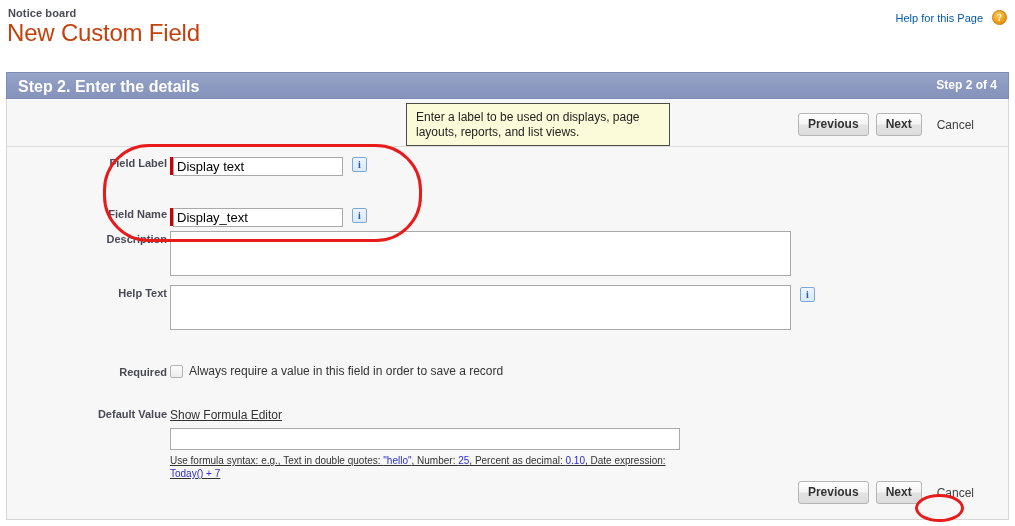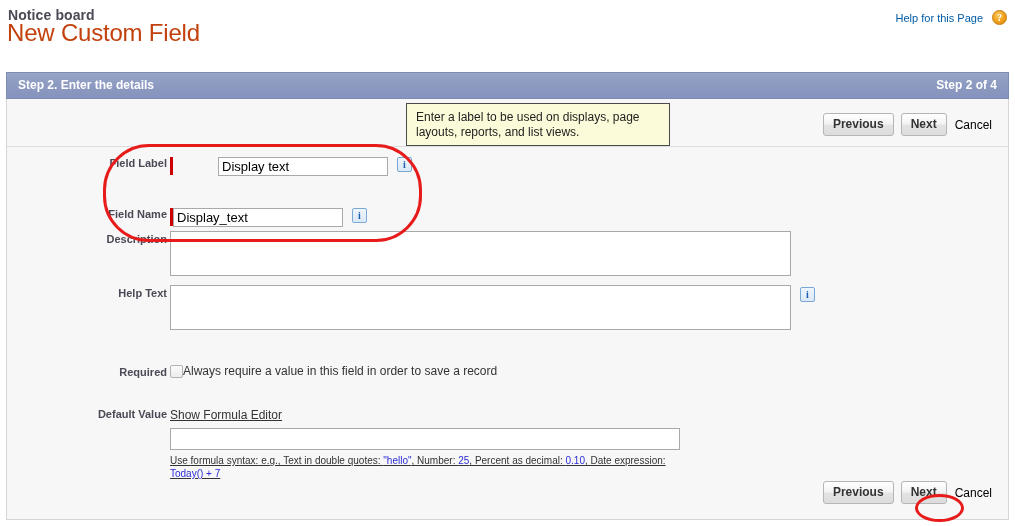--- a/index.html
+++ b/index.html
@@ -20,21 +20,21 @@
   
   .page-header {
     position: absolute;
     left: 0; top: 0;
     width: 1015px;
     height: 68px;
   }
   .breadcrumb {
     position: absolute;
     left: 8px; top: 7px;
-    font-size: 14px;
+    font-size: 11px;
     font-weight: bold;
     color: #4a4a56;
     letter-spacing: 0.1px;
   }
   .page-title {
     position: absolute;
     left: 7px; top: 19px;
     font-size: 24px;
     font-weight: normal;
     color: #c2410c;
@@ -75,21 +75,21 @@
     width: 1003px;
     height: 27px;
     background: linear-gradient(to bottom, #98a5c8 0%, #8c9ac1 50%, #8694bd 100%);
     border: 1px solid #7d8cb5;
     box-sizing: border-box;
   }
   .step-band-left {
     position: absolute;
     left: 11px; top: 5px;
     color: #ffffff;
-    font-size: 12px;
+    font-size: 16px;
     font-weight: bold;
   }
   .step-band-right {
     position: absolute;
     right: 11px; top: 5px;
     color: #ffffff;
     font-size: 12px;
     font-weight: bold;
   }
 
@@ -99,45 +99,45 @@
     left: 6px; top: 99px;
     width: 1003px;
     height: 421px;
     background: #f7f7f7;
     border: 1px solid #d6d6d6;
     border-top: none;
     box-sizing: border-box;
   }
   .button-row {
     position: absolute;
-    right: 16px;
+    right: 34px;
     display: flex;
     align-items: center;
     gap: 7px;
   }
   .button-row.top { top: 14px; }
   .button-row.bottom { bottom: 15px; }
   .btn {
     font-family: "Liberation Sans", sans-serif;
     font-size: 12px;
     font-weight: bold;
     color: #333333;
     background: linear-gradient(to bottom, #ffffff 0%, #f3f3f3 48%, #e4e4e4 52%, #dcdcdc 100%);
     border: 1px solid #b5b5b5;
     border-radius: 3px;
     padding: 3px 9px 4px 9px;
     cursor: pointer;
     line-height: 14px;
   }
   .cancel-link {
     font-size: 12px;
-    color: #000000;
+    color: #404040;
     text-decoration: none;
     cursor: pointer;
-    margin-left: 1px;
+    margin-left: 8px;
   }
 
   .row-divider {
     position: absolute;
     left: 0; top: 47px;
     width: 100%;
     height: 1px;
     background: #dddddd;
   }
 
@@ -209,20 +209,21 @@
     border: 1px solid #b3b3b3;
     background: linear-gradient(to bottom, #fbfbfb 0%, #ececec 100%);
     border-radius: 2px;
     display: inline-block;
     cursor: pointer;
     flex: 0 0 auto;
   }
   .checkbox-label {
     font-size: 12px;
     color: #333333;
+    margin-left: 6px;
     line-height: 14px;
   }
 
   .formula-link {
     font-size: 12px;
     color: #333333;
     text-decoration: underline;
     cursor: pointer;
   }
   .hint-text {
@@ -302,21 +303,21 @@
     <button class="btn">Previous</button>
     <button class="btn">Next</button>
     <a class="cancel-link">Cancel</a>
   </div>
 
   <div class="row-divider"></div>
 
   <div class="frow" style="left:0; top:58px;">
     <span class="flabel">Field Label</span>
     <span class="req-mark"></span>
-    <input class="text-input" style="width: 170px; margin-left: 45px;" value="Display text">
+    <input class="text-input" style="width: 170px;" value="Display text">
     <span style="width:9px; display:inline-block;"></span>
     <span class="info-btn">i</span>
   </div>
 
   <div class="frow" style="left:0; top:109px;">
     <span class="flabel">Field Name</span>
     <span class="req-mark"></span>
     <input class="text-input" style="width: 170px;" value="Display_text">
     <span style="width:9px; display:inline-block;"></span>
     <span class="info-btn">i</span>

